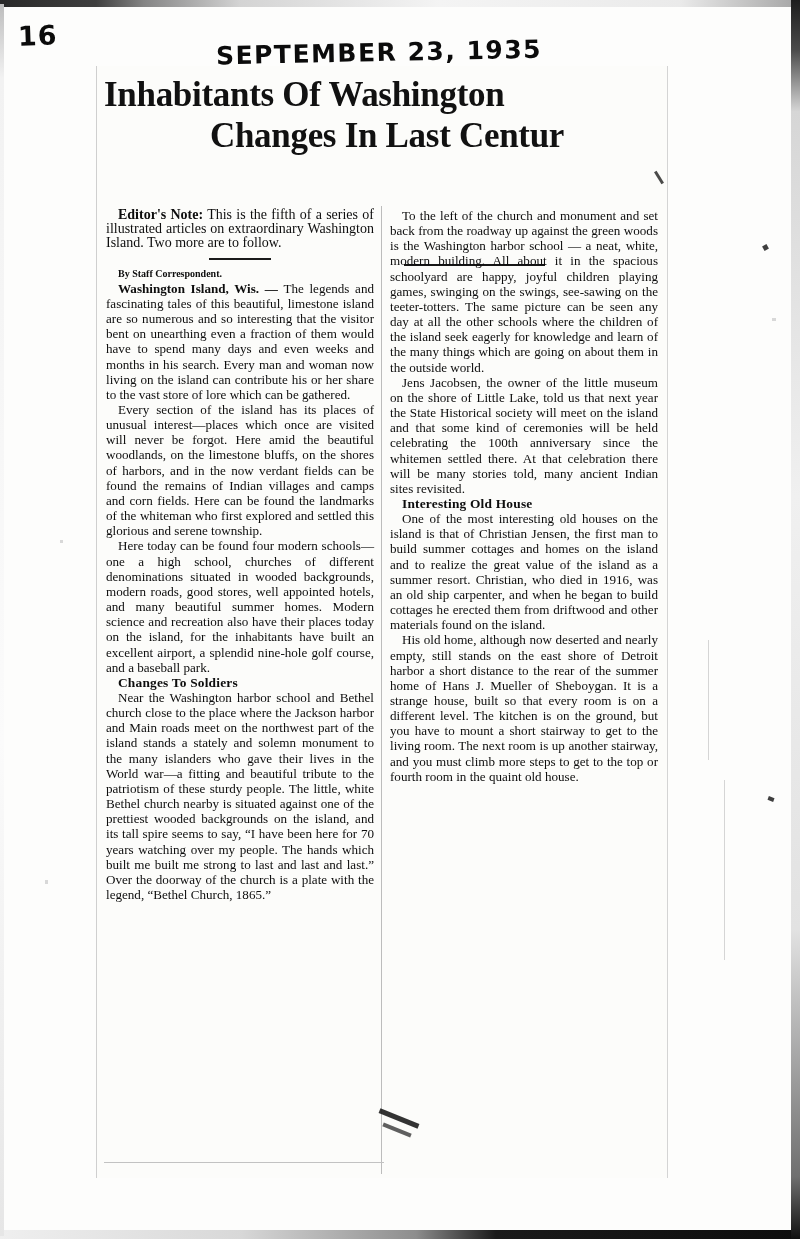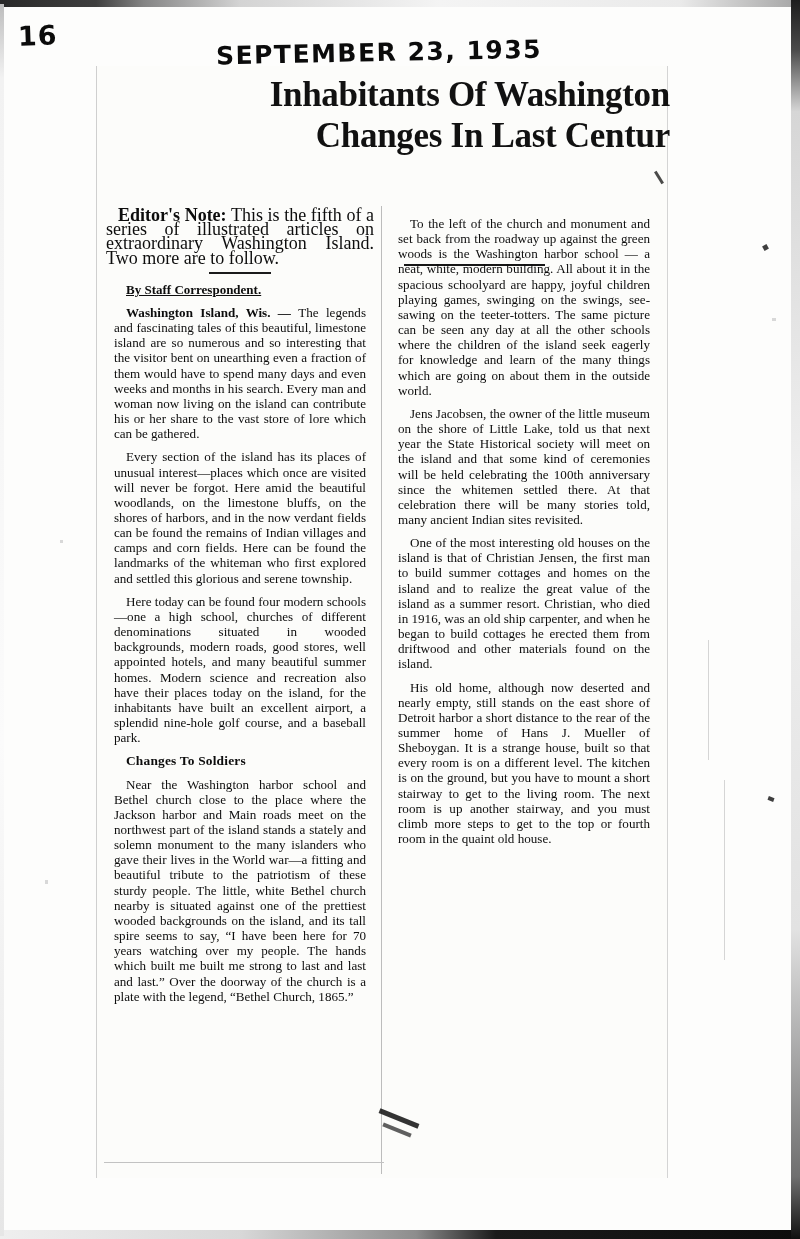--- a/index.html
+++ b/index.html
@@ -79,62 +79,62 @@
     left: 8px; top: 8px;
     width: 566px;
     color: #111;
     font-family: "Liberation Serif", serif;
     font-weight: 700;
     font-size: 35px;
     line-height: 41px;
     letter-spacing: -0.3px;
     white-space: nowrap;
   }
-  #headline .hl-line { display: block; text-align: right; }
+  #headline .hl-line { display: block; text-align: left; }
   #headline .hl-line.cut {
     overflow: hidden;
-    text-align: right;
+    text-align: center;
   }
 
   
   .column {
     position: absolute;
     top: 142px;
     width: 268px;
     color: #0d0d0d;
     font-size: 13.1px;
     line-height: 15.15px;
     text-align: justify;
     font-family: "Liberation Serif", serif;
   }
   #column-left  { left: 10px; }
   #column-right { left: 294px; }
   .column p {
-    margin: 8px;
+    margin: 0;
     text-indent: 12px;
     text-align: justify;
   }
   .column p.noindent { text-indent: 0; }
 
   .col-divider {
     position: absolute;
     left: 285px; top: 140px;
     width: 1px; height: 968px;
     background: #bcbcbc;
   }
   .col-left-bottom-rule {
     position: absolute;
     left: 8px; top: 1096px;
     width: 280px; height: 1px;
     background: #c2c2c2;
   }
 
   
   #editors-note {
-    font-size: 18px;
+    font-size: 14px;
     line-height: 14.2px;
     text-align: justify;
     text-indent: 12px;
     margin: 0;
   }
   #editors-note .en-label { font-weight: 700; }
 
   .short-rule {
     width: 62px; height: 2px;
     background: #1b1b1b;
@@ -142,25 +142,24 @@
   }
   .headline-rule {
     position: absolute;
     left: 308px; top: 198px;
     width: 141px; height: 2px;
     background: #161616;
   }
 
   .byline {
     font-weight: 700;
-    font-size: 13px;
+    font-size: 10px;
     text-align: center;
     text-indent: 0;
     margin: 0 0 1px 0;
-    text-decoration: underline;
   }
   .subhead {
     font-weight: 700;
     font-size: 13.4px;
     text-align: center;
     text-indent: 0;
     margin: 7px 0 5px 0;
     letter-spacing: 0.2px;
   }
   .lead-in { font-weight: 700; }
@@ -244,20 +243,21 @@
     </div>
 
     <div class="column" id="column-right">
       <p>
         <span>To the left of the church and monument and set back from the roadway up against the green woods is the Washington harbor school — a neat, white, modern building. All about it in the spacious schoolyard are happy, joyful children playing games, swinging on the swings, see-sawing on the teeter-totters. The same picture can be seen any day at all the other schools where the children of the island seek eagerly for knowledge and learn of the many things which are going on about them in the outside world.</span>
       </p>
       <p>
         <span>Jens Jacobsen, the owner of the little museum on the shore of Little Lake, told us that next year the State Historical society will meet on the island and that some kind of ceremonies will be held celebrating the 100th anniversary since the whitemen settled there. At that celebration there will be many stories told, many ancient Indian sites revisited.</span>
       </p>
 
+      <p class="subhead">Interesting Old House</p>
 
       <p>
         <span>One of the most interesting old houses on the island is that of Christian Jensen, the first man to build summer cottages and homes on the island and to realize the great value of the island as a summer resort. Christian, who died in 1916, was an old ship carpenter, and when he began to build cottages he erected them from driftwood and other materials found on the island.</span>
       </p>
       <p>
         <span>His old home, although now deserted and nearly empty, still stands on the east shore of Detroit harbor a short distance to the rear of the summer home of Hans J. Mueller of Sheboygan. It is a strange house, built so that every room is on a different level. The kitchen is on the ground, but you have to mount a short stairway to get to the living room. The next room is up another stairway, and you must climb more steps to get to the top or fourth room in the quaint old house.</span>
       </p>
     </div>
 
     <div class="smudge" style="left:282px;top:1050px;width:42px;height:5px;transform:rotate(22deg);opacity:.9;"></div>

